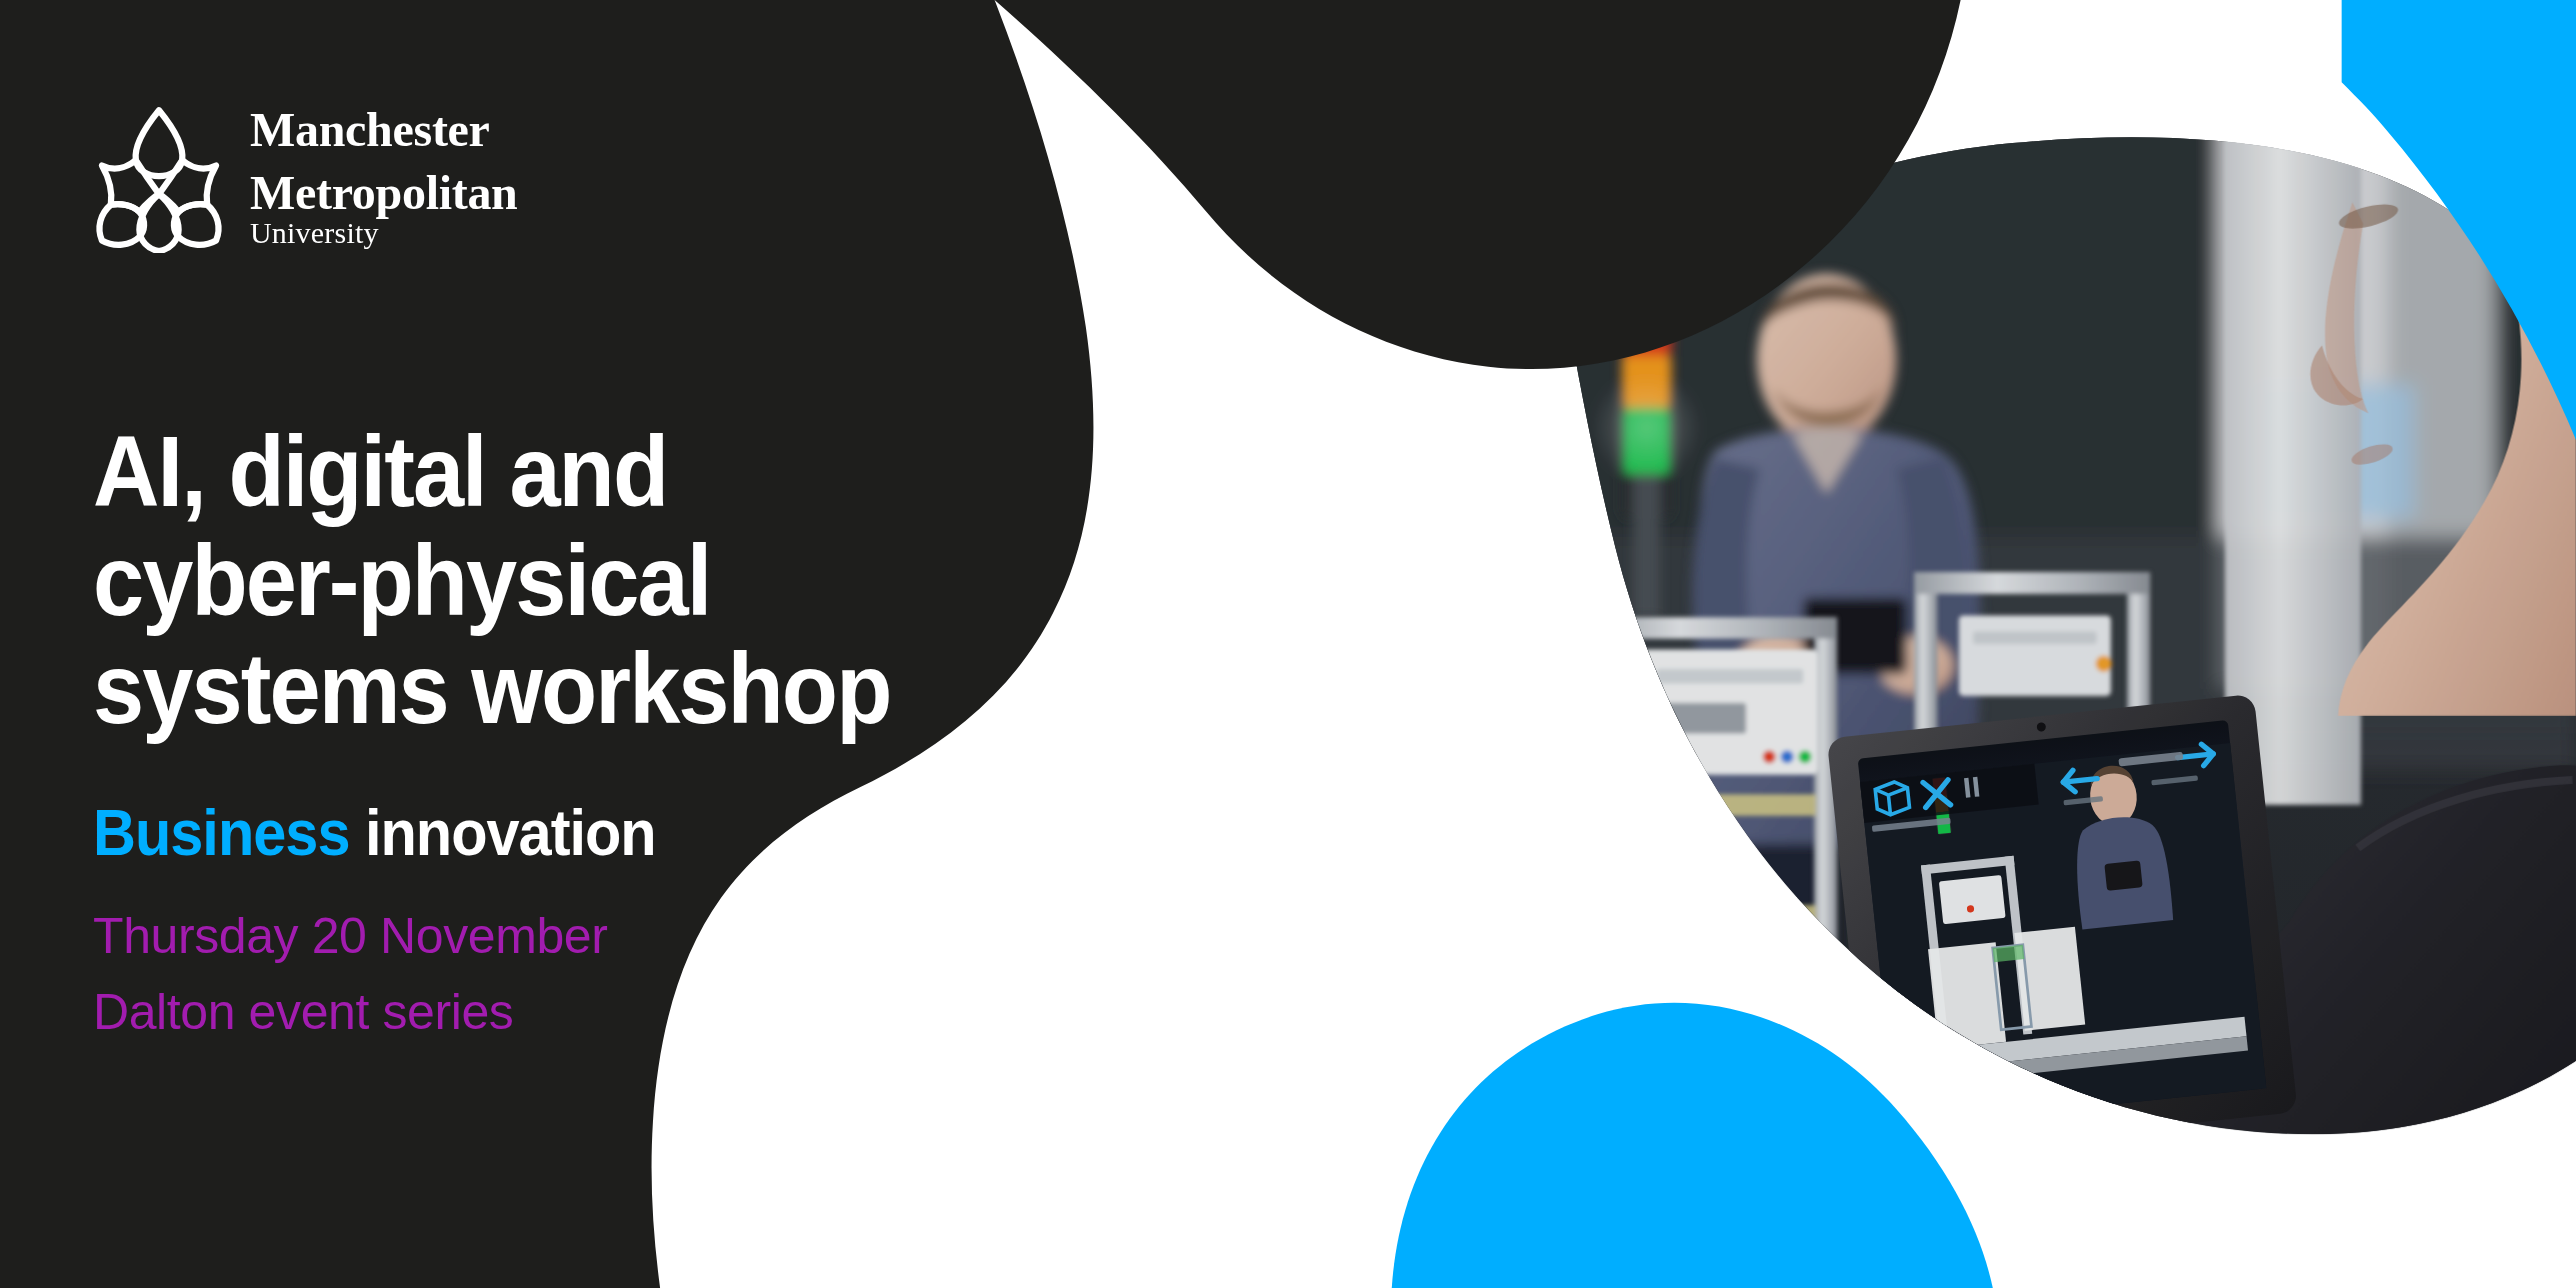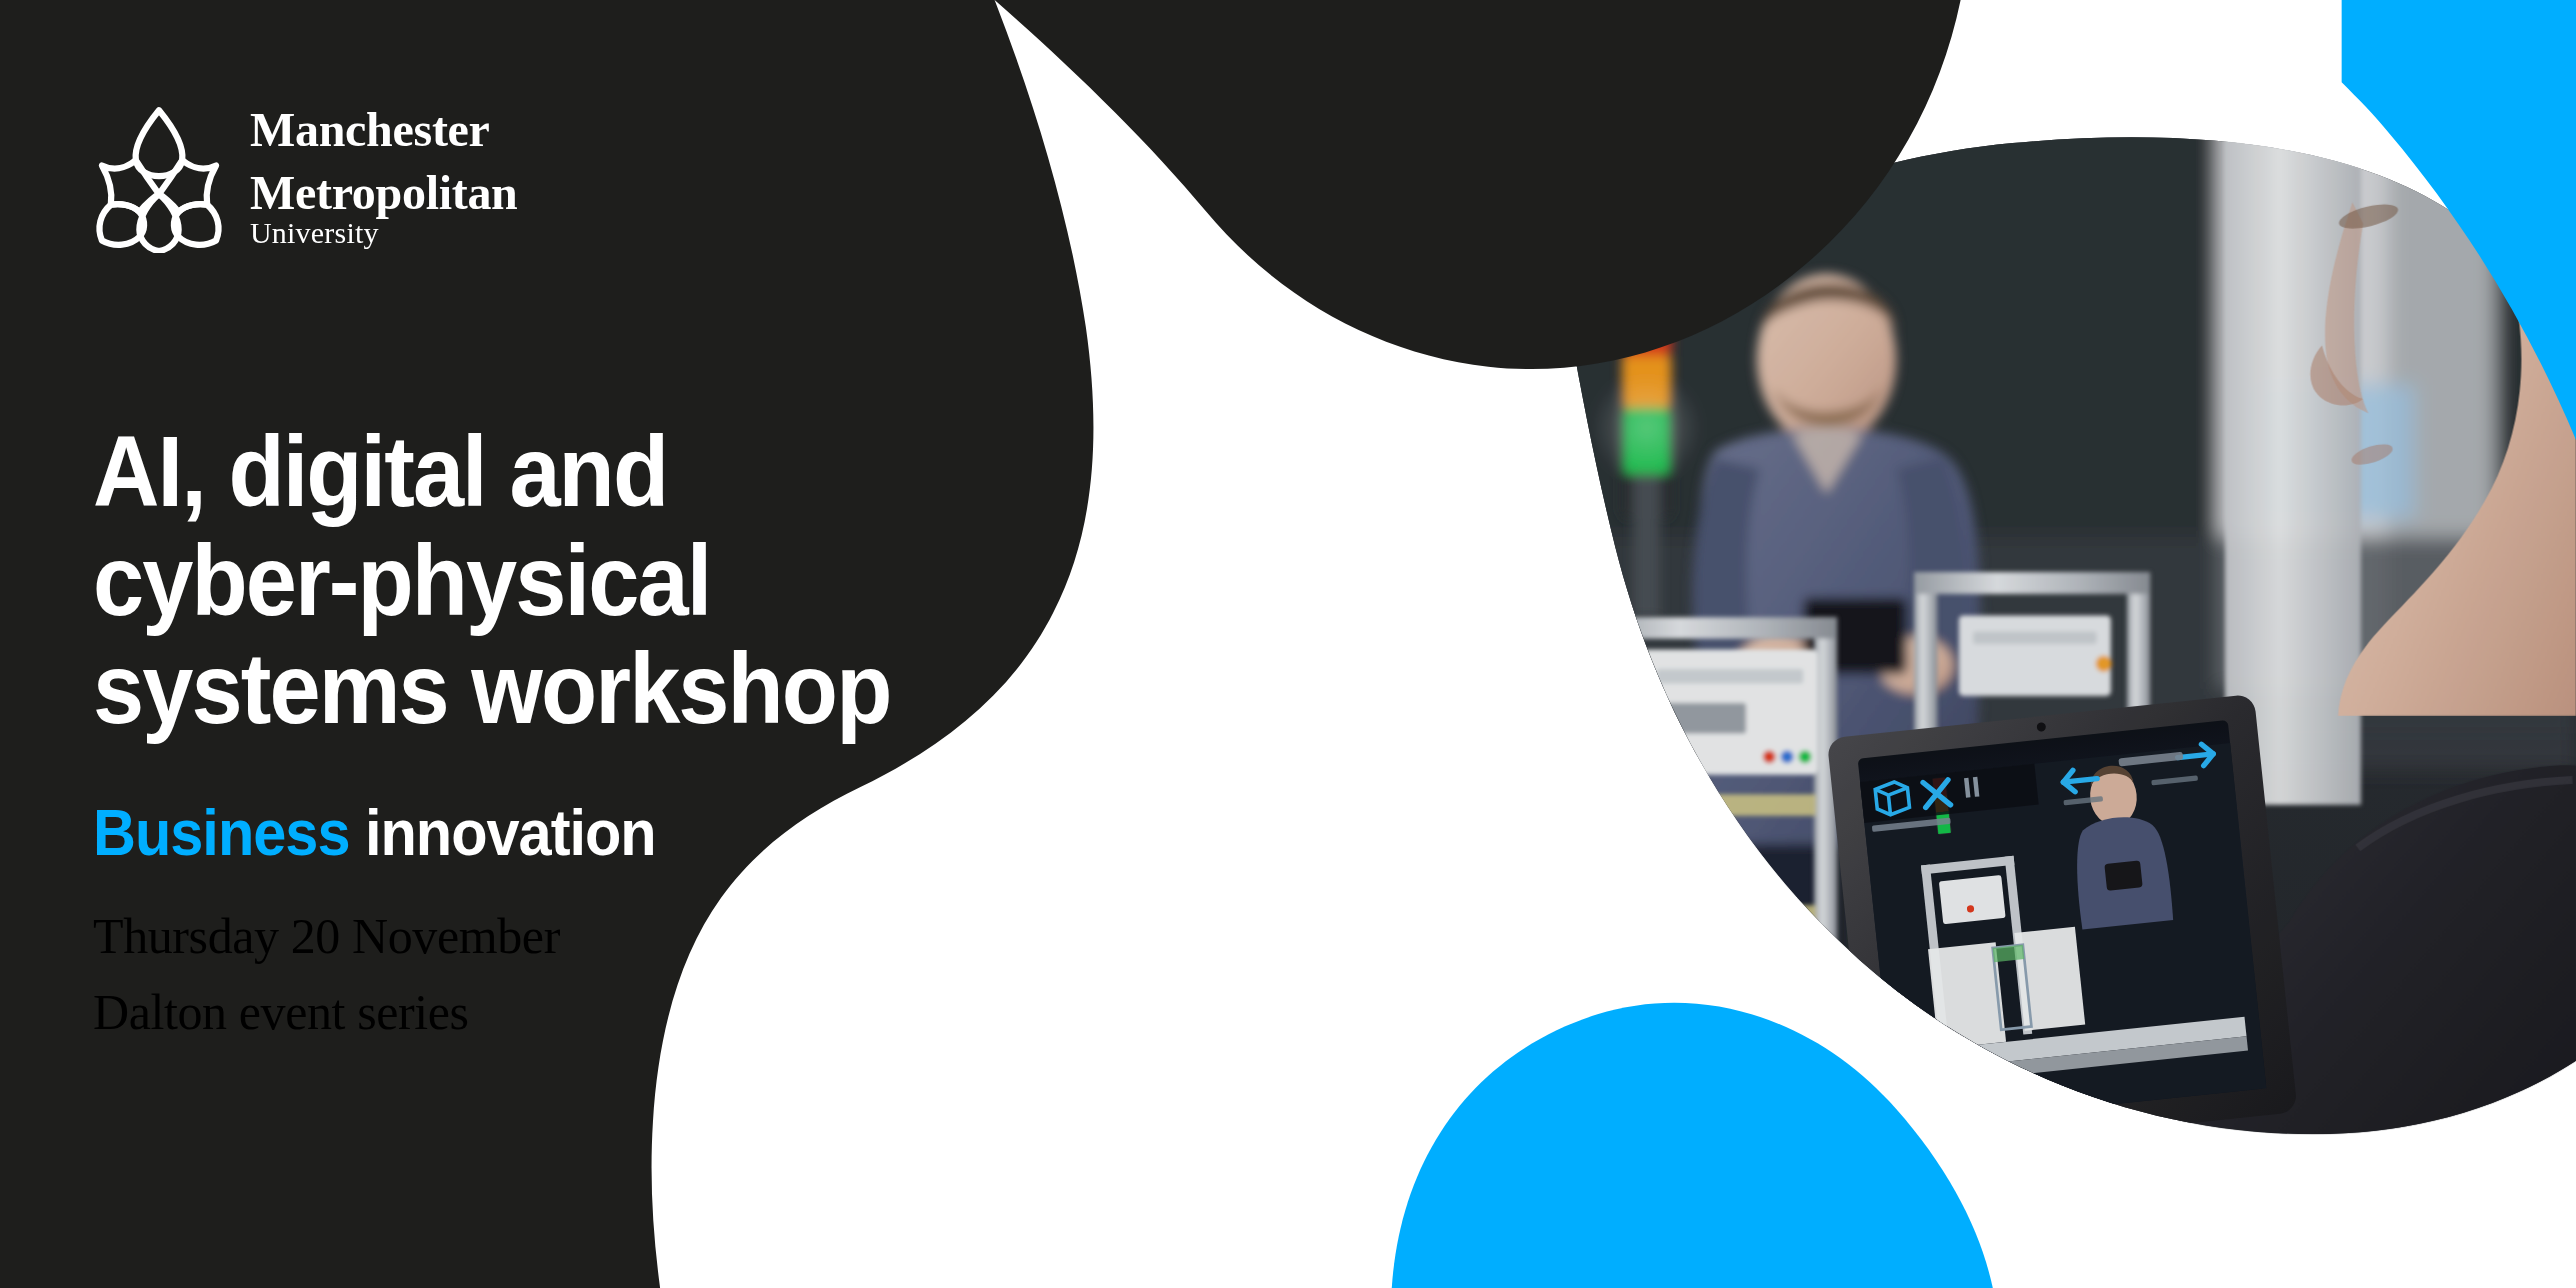--- a/index.html
+++ b/index.html
@@ -74,26 +74,25 @@
     transform:scaleX(0.93);
     transform-origin:left top;
     white-space:nowrap;
   }
   .subtitle .accent { color:#00AEFF; }
 
   
   .meta {
     position:absolute;
     left:93px; bottom:238px;
-    color:#000000;
+    color:#a21caf;
     font-weight:400;
     font-size:50px;
     line-height:1.52;
     letter-spacing:-0.4px;
-    font-family:Liberation Serif, serif;
   }
   .meta .meta-line { display:block; white-space:nowrap; }
 </style>
 </head>
 <body>
 
 <div id="banner">
 
   <svg class="art" viewBox="0 0 2880 1440" preserveAspectRatio="none">
     <defs>

